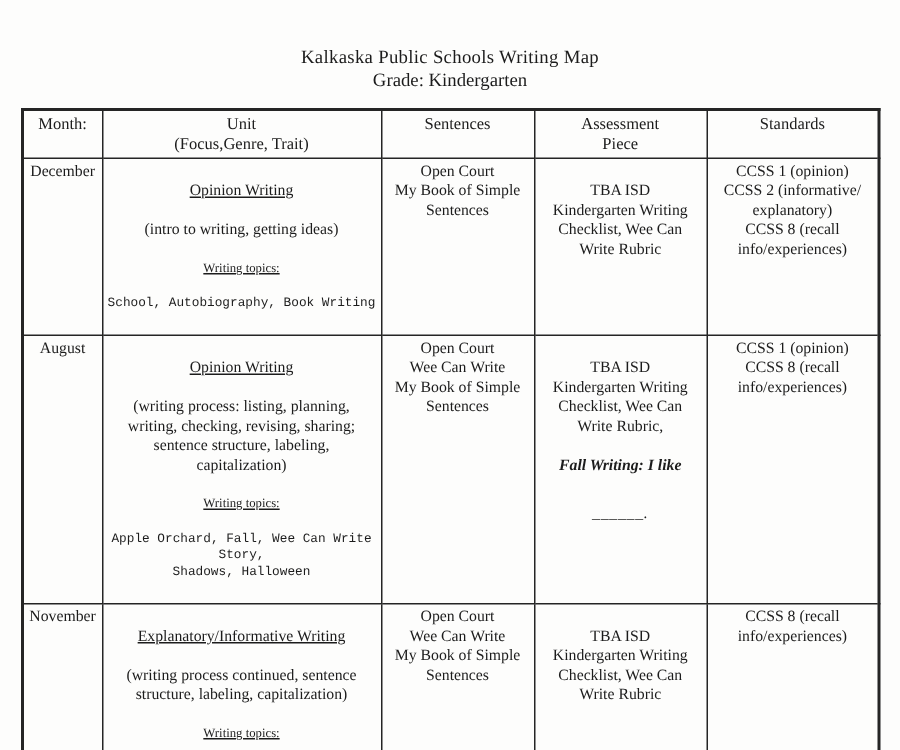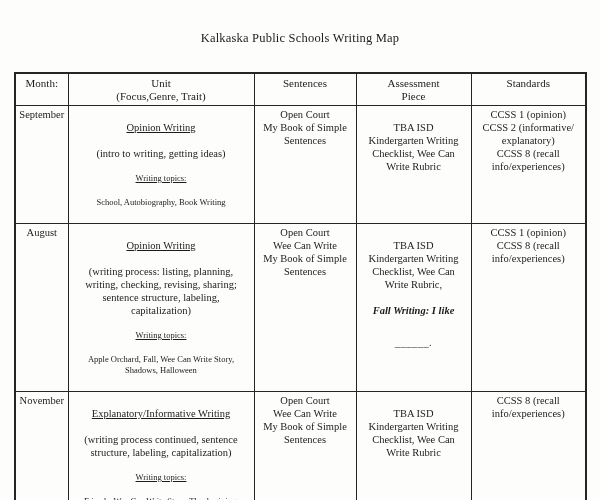--- a/index.html
+++ b/index.html
@@ -54,40 +54,42 @@
   tr.row-november  { height: 75px; }
   .unit-title { text-decoration: underline; }
   .topics-label {
     font-size: 8.5px;
     line-height: 11px;
     text-decoration: underline;
   }
   .topics-list {
     font-size: 8.5px;
     line-height: 11px;
+    font-family: Liberation Mono, monospace;
   }
   .assessment-prompt {
     font-weight: bold;
     font-style: italic;
   }
   .assessment-blank {
     padding-top: 6px;
     letter-spacing: 0.5px;
     font-style: italic;
   }
   .assessment-blank:empty, .assessment-prompt:empty,
   .topics-label:empty, .topics-list:empty { display: none; }
 </style>
 </head>
 <body>
 
 <div class="sheet">
 
   <div class="title-block">
     <div class="doc-title">Kalkaska Public Schools Writing Map</div>
+    <div class="doc-subtitle">Grade: Kindergarten</div>
   </div>
 
   <table class="map-table">
     <colgroup>
       <col style="width:53px">
         <col style="width:186px">
         <col style="width:102px">
         <col style="width:115px">
         <col style="width:115px">
     </colgroup>
@@ -98,21 +100,21 @@
 (Focus,Genre, Trait)</th>
         <th>Sentences</th>
         <th>Assessment
 Piece</th>
         <th>Standards</th>
       </tr>
     </thead>
     <tbody>
 
       <tr class="row-september">
-        <td>September</td>
+        <td>December</td>
         <td>
           <div class="unit-title">Opinion Writing</div>
           <div class="unit-desc">(intro to writing, getting ideas)</div>
           <div class="topics-label">Writing topics:</div>
           <div class="topics-list">School, Autobiography, Book Writing</div>
         </td>
         <td>Open Court
 My Book of Simple
 Sentences</td>
         <td>

